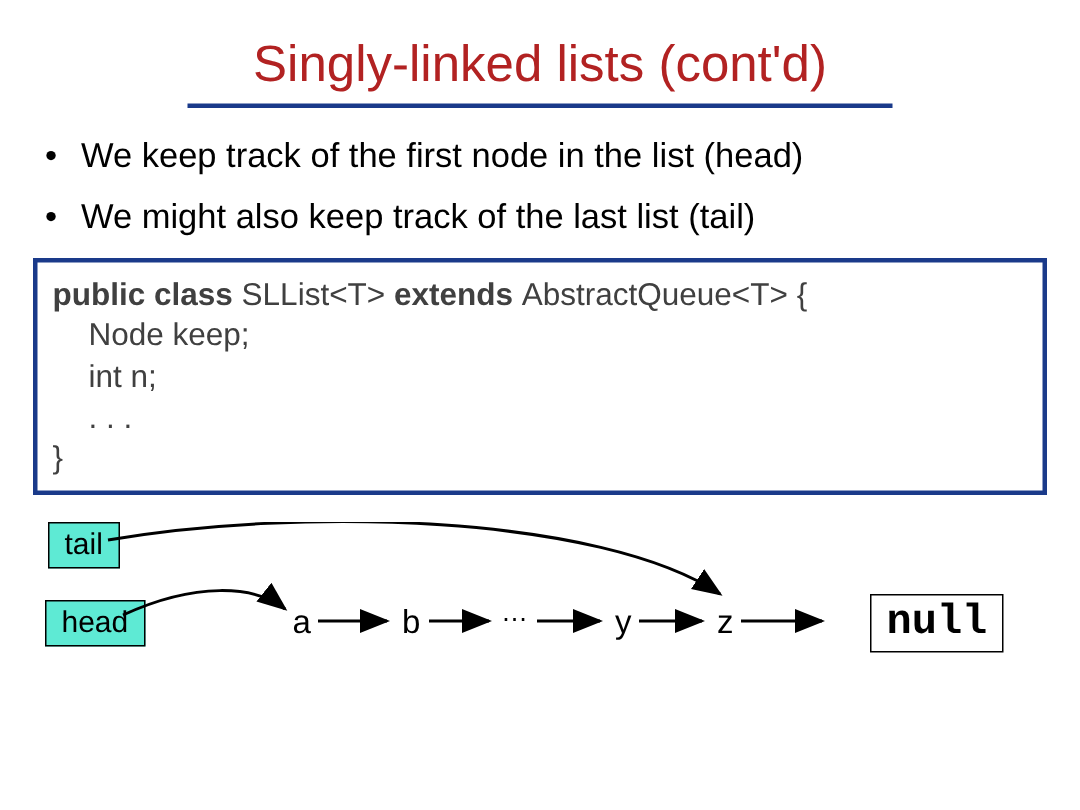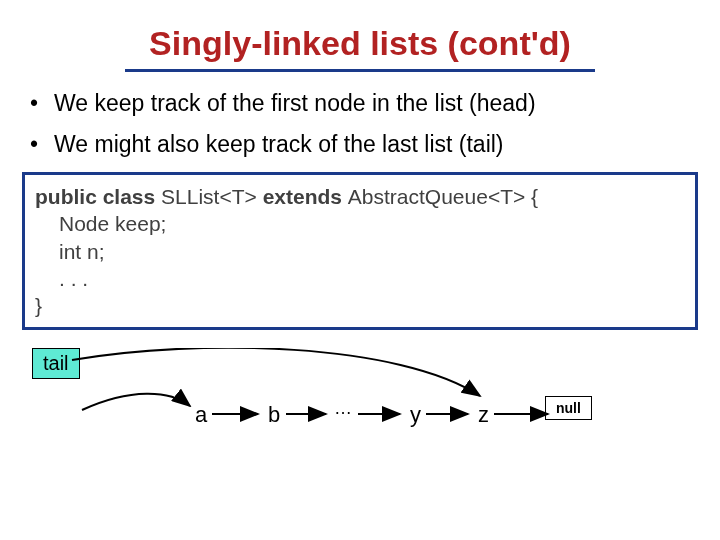--- a/index.html
+++ b/index.html
@@ -7,21 +7,21 @@
     width: 720px;
     height: 540px;
     background: #fff;
     font-family: "Comic Sans MS", cursive, sans-serif;
     position: relative;
     overflow: hidden;
   }
   .title {
     text-align: center;
     font-size: 34px;
-    font-weight: bold;
+    font-weight: normal;
     color: #b22222;
     margin-top: 24px;
     padding-bottom: 4px;
   }
   .title-underline {
     width: 470px;
     height: 3px;
     background: #1a3a8a;
     margin: 2px auto 18px auto;
   }
@@ -73,26 +73,26 @@
     top: 54px;
   }
   .na { left: 195px; }
   .nb { left: 268px; }
   .ndots { left: 334px; top: 50px; font-size: 18px; }
   .ny { left: 410px; }
   .nz { left: 478px; }
   .null-box {
     position: absolute;
     border: 1.5px solid #000;
-    left: 545px;
+    left: 580px;
     top: 48px;
     padding: 3px 10px;
     font-weight: bold;
-    font-family: Liberation Sans, sans-serif;
-    font-size: 14px;
+    font-family: Liberation Mono, monospace;
+    font-size: 28px;
   }
   svg.arrows {
     position: absolute;
     left: 0;
     top: 0;
     width: 720px;
     height: 140px;
     pointer-events: none;
   }
 </style>
@@ -118,20 +118,21 @@
     <span class="kw">public class </span><span>SLList&lt;T&gt; </span><span class="kw">extends </span><span>AbstractQueue&lt;T&gt; {</span>
   </div>
   <div class="indent">Node keep;</div>
   <div class="indent">int n;</div>
   <div class="indent">. . .</div>
   <div>}</div>
 </div>
 
 <div class="diagram">
   <div class="box tail-box">tail</div>
+  <div class="box head-box">head</div>
 
   <div class="node-label na">a</div>
   <div class="node-label nb">b</div>
   <div class="node-label ndots">…</div>
   <div class="node-label ny">y</div>
   <div class="node-label nz">z</div>
   <div class="null-box">null</div>
 
   <svg class="arrows">
     <defs>

